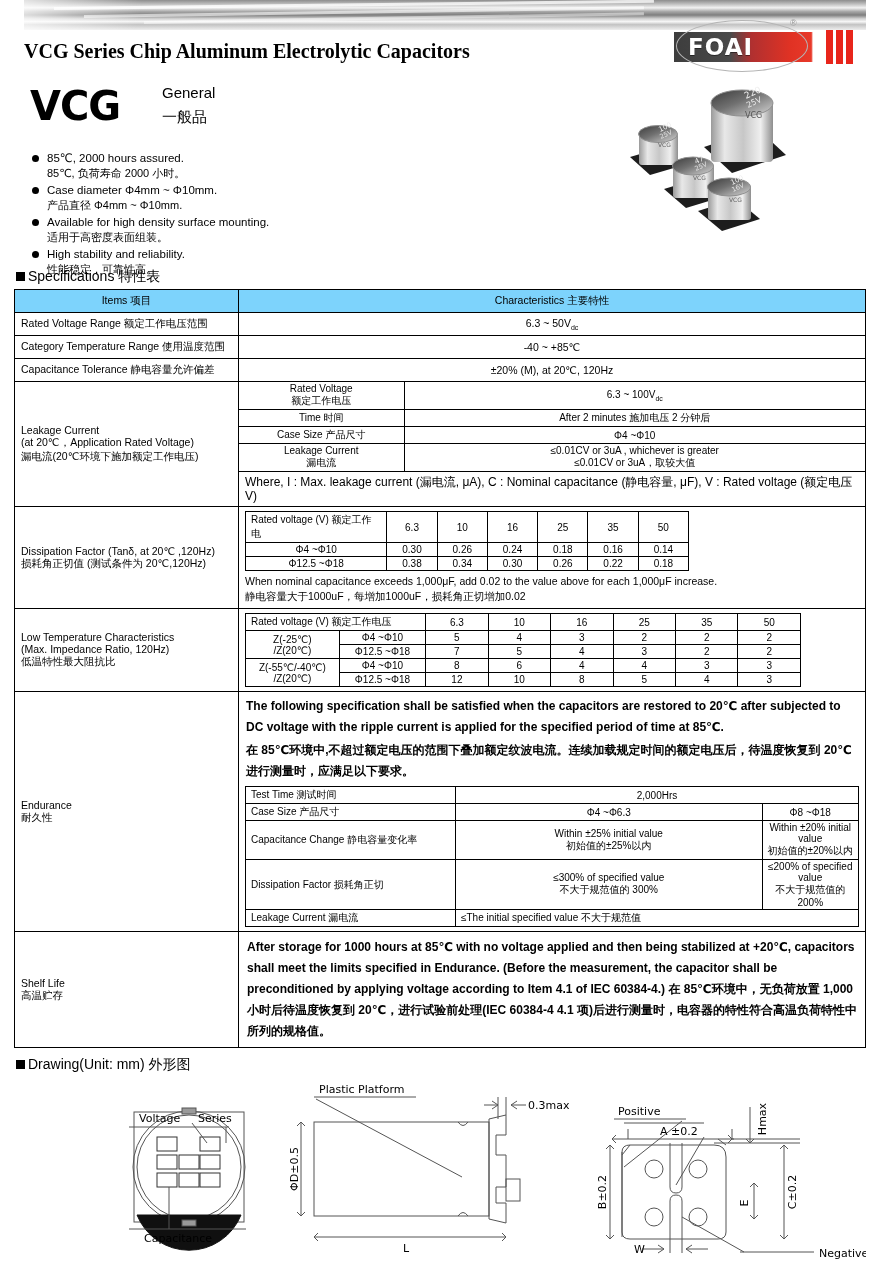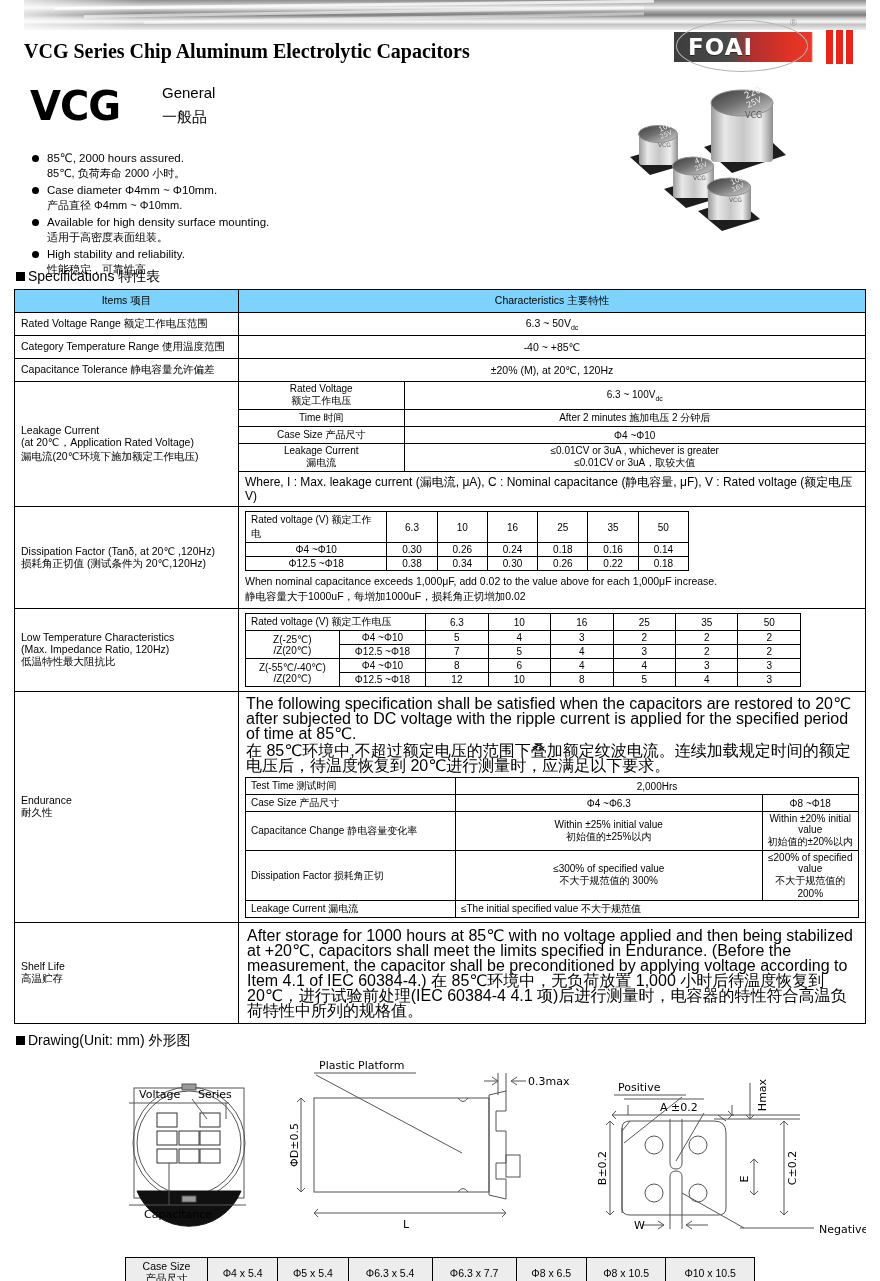--- a/index.html
+++ b/index.html
@@ -88,21 +88,21 @@
   .spec { border:1.5px solid #000; font-size:10.5px; }
   .spec > tbody > tr > td { border:1px solid #000; vertical-align:middle; }
   .spec .item-col { width:224px; padding:4px 6px; }
   .grey { background:#7dd3fc; }
   .ctr { text-align:center; }
   .pad { padding:4px 6px; }
 
   .inner { border-collapse:collapse; width:100%; }
   .inner td { border:1px solid #000; font-size:10px; padding:1px 4px; text-align:center; }
   .note { font-size:12px; padding:3px 6px; line-height:14px; }
-  .para { font-size:16px; line-height:15px; padding:4px 7px 2px 7px; }
+  .para { font-size:12px; line-height:21px; padding:4px 7px 2px 7px;font-weight:bold; }
   sub { font-size:7px; }
 
   .subtable { border:1px solid #000; border-collapse:collapse; width:100%; }
   .subtable td { border:1px solid #000; font-size:10px; padding:1px 5px; }
 
   
   .dimwrap { display:flex; justify-content:center; margin-top:4px; }
   .dim { border:1.5px solid #000; border-collapse:collapse; width:630px; font-size:10.5px; }
   .dim td { border:1px solid #000; text-align:center; padding:2px 2px; height:17px; }
   .dim .hd { background:#ededed; font-weight:normal; }

